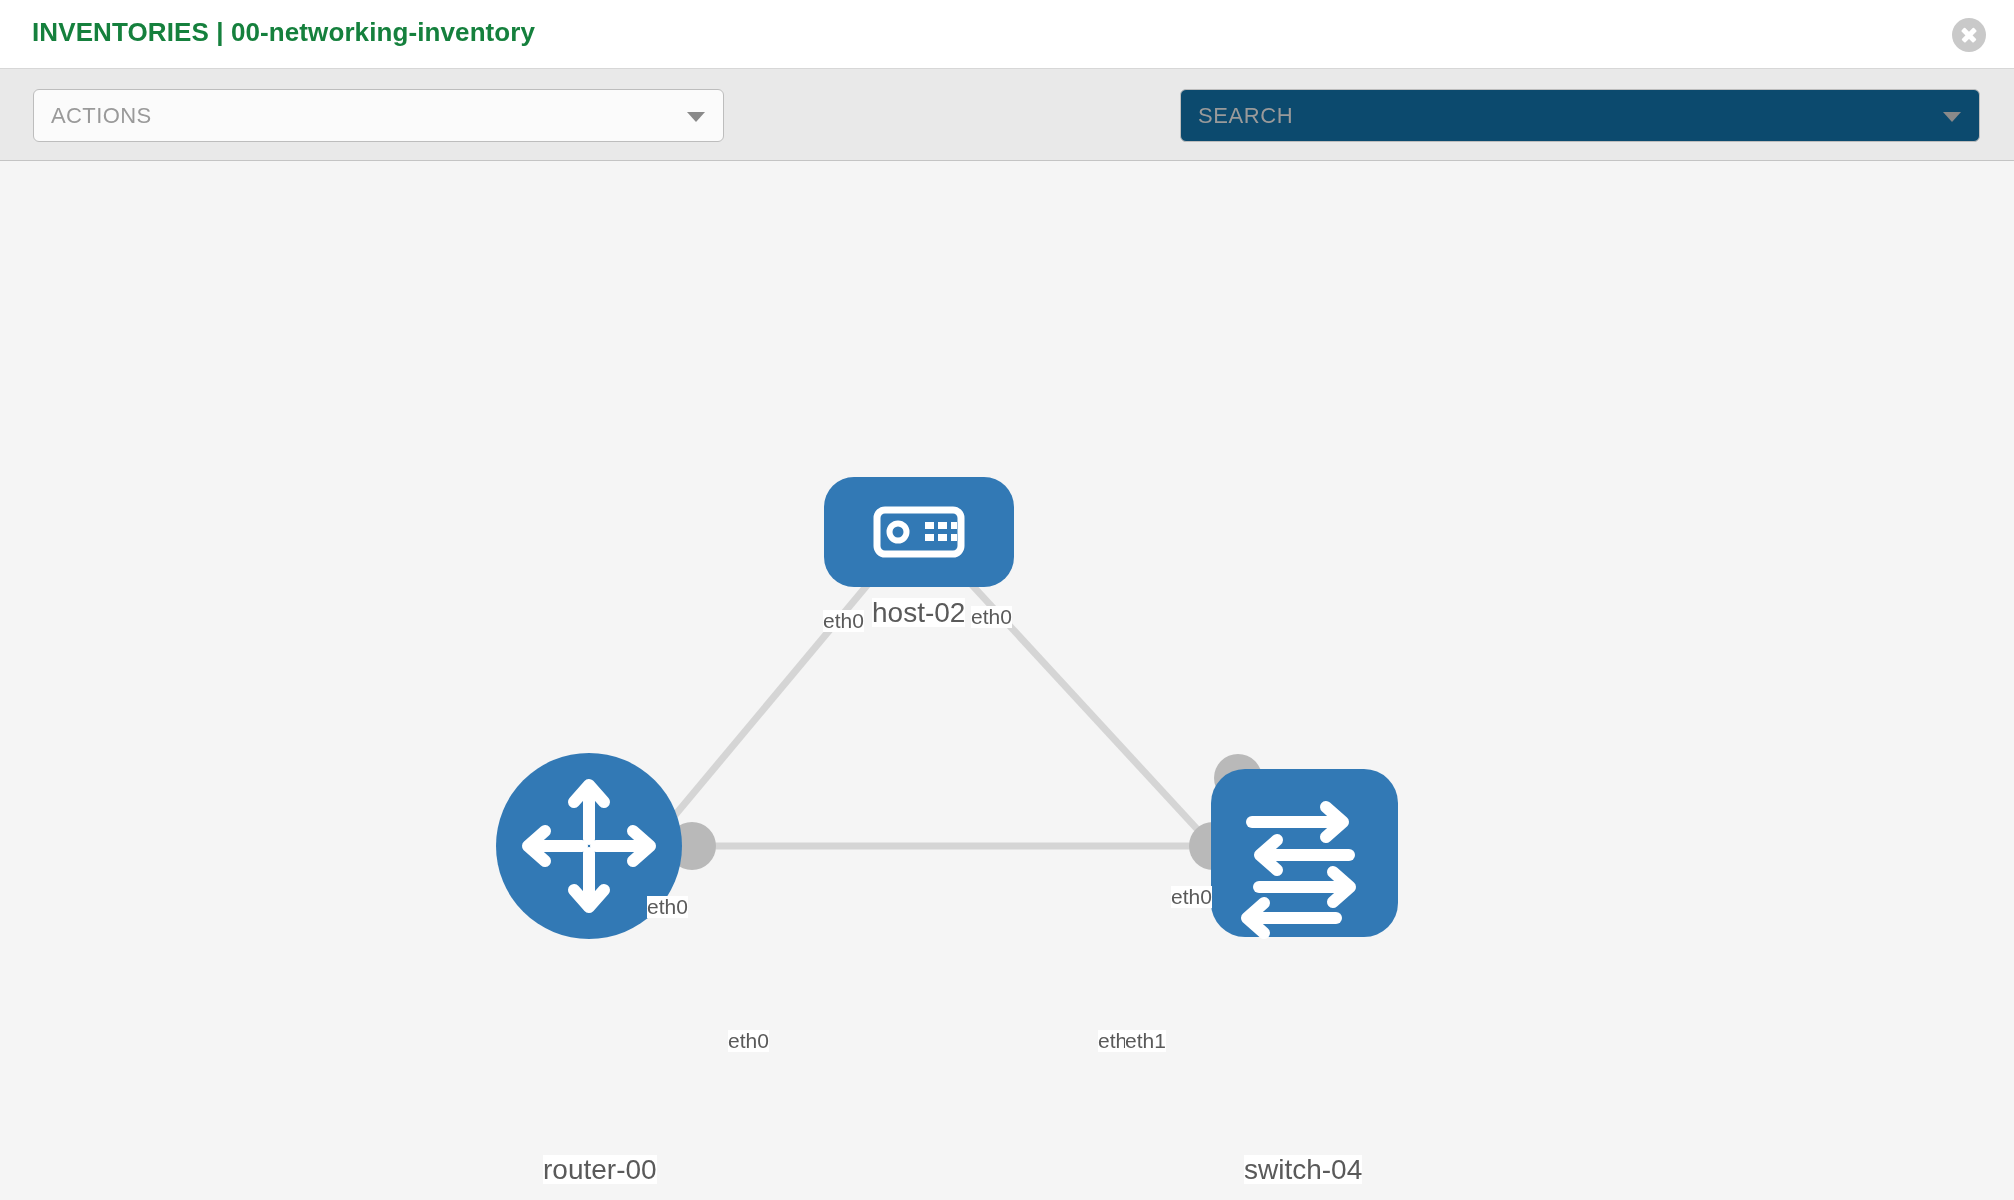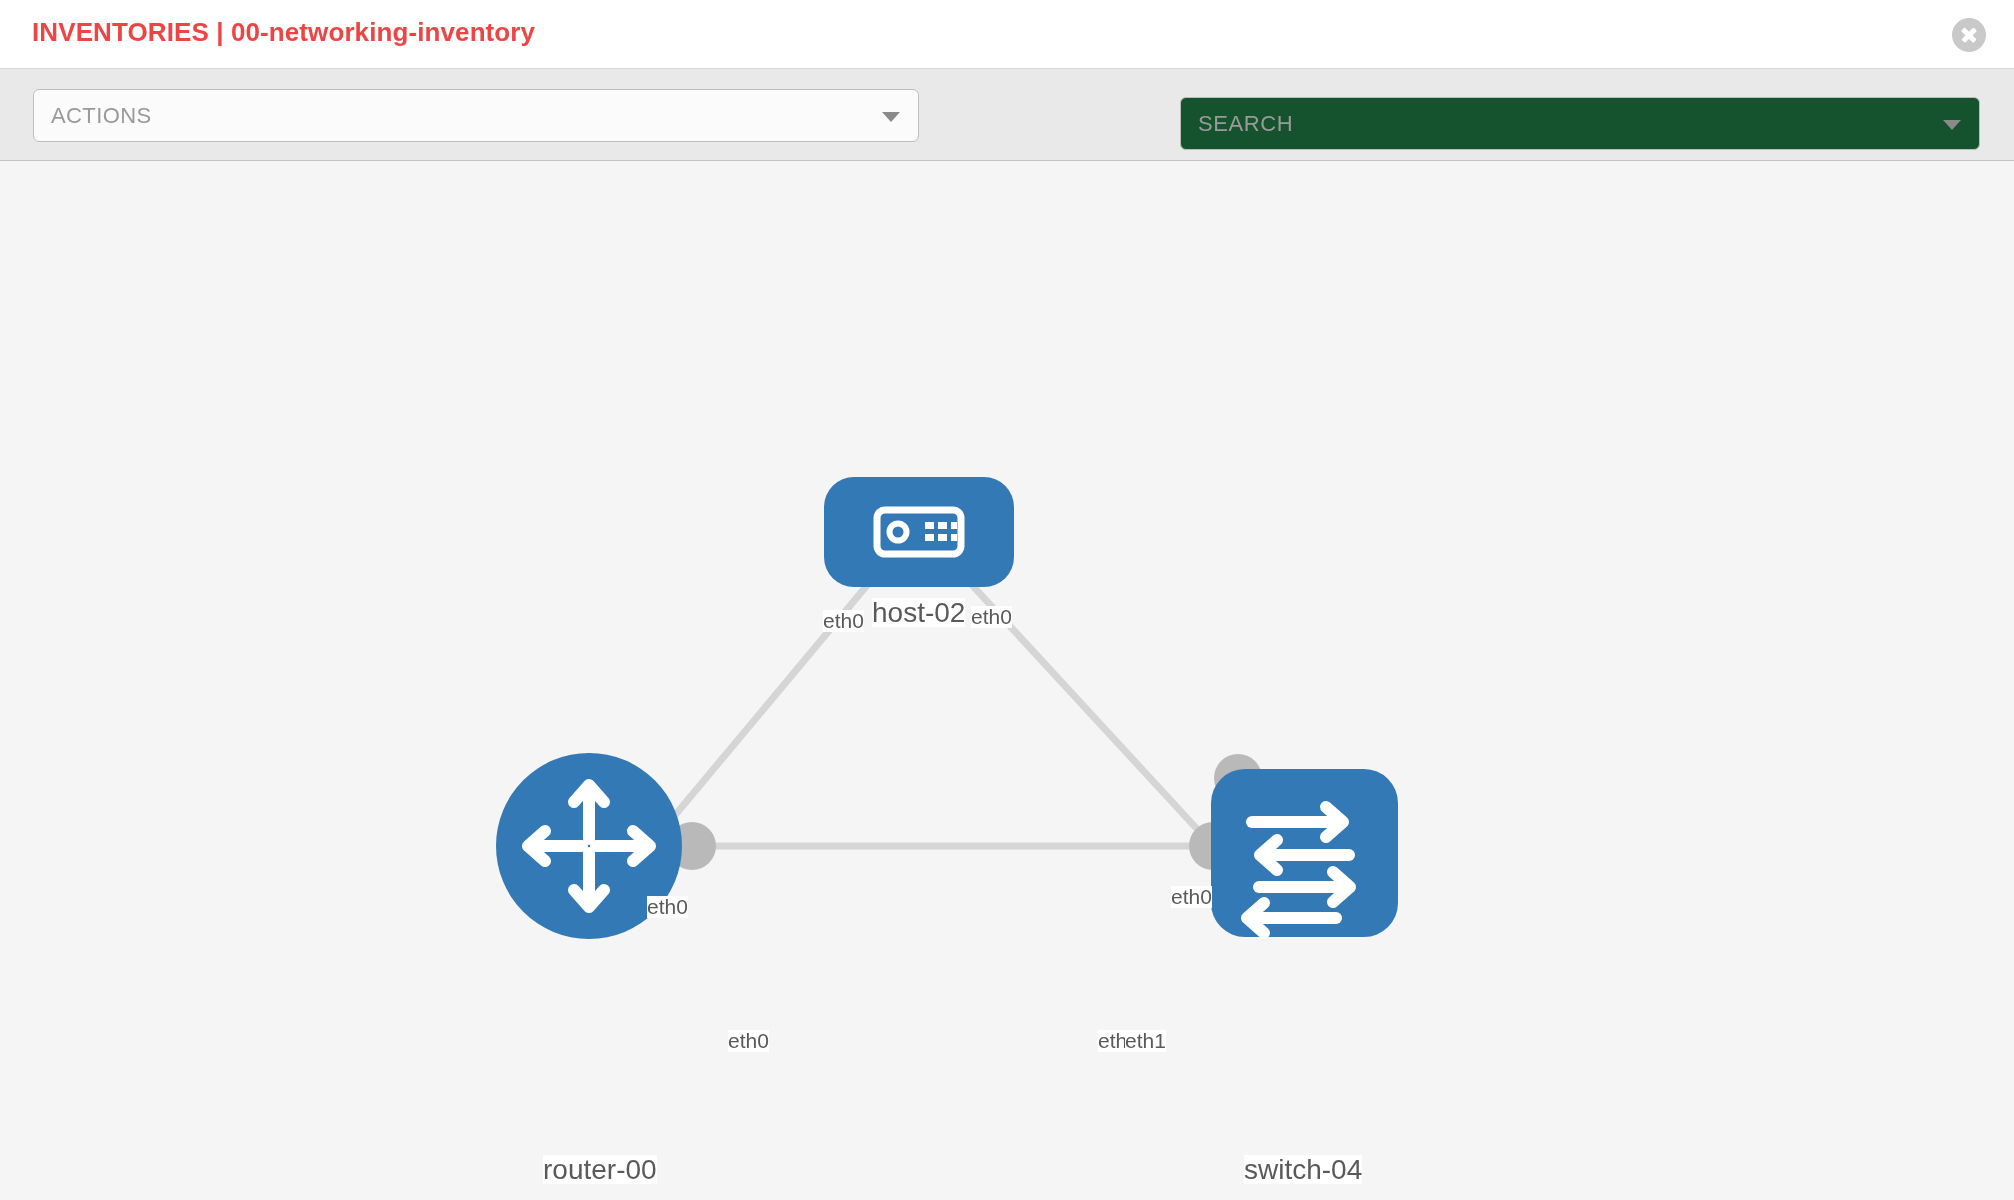--- a/index.html
+++ b/index.html
@@ -26,21 +26,21 @@
     height: 69px;
     background: #ffffff;
     border-bottom: 1px solid #d7d7d7;
   }
   .page-title {
     position: absolute;
     left: 32px;
     top: 17px;
     font-size: 26px;
     font-weight: bold;
-    color: #ef4444;
+    color: #15803d;
     letter-spacing: 0.1px;
     white-space: nowrap;
   }
   .close-btn {
     position: absolute;
     right: 28px;
     top: 18px;
     width: 34px;
     height: 34px;
     border-radius: 50%;
@@ -67,21 +67,21 @@
     top: 69px; left: 0;
     width: 2014px;
     height: 92px;
     background: #e9e9e9;
     border-bottom: 1px solid #c4c4c4;
   }
   .actions-select {
     position: absolute;
     left: 33px;
     top: 20px;
-    width: 886px;
+    width: 691px;
     height: 53px;
     background: #fbfbfb;
     border: 1px solid #bdbdbd;
     border-radius: 6px;
   }
   .actions-select .sel-label {
     position: absolute;
     left: 17px;
     top: 13px;
     font-size: 22px;
@@ -108,24 +108,23 @@
   }
   .tool-icon.wrench { left: 1046px; }
   .tool-icon.key    { left: 1114px; }
 
   .search-box {
     position: absolute;
     left: 1180px;
     top: 20px;
     width: 800px;
     height: 53px;
-    background: #14532d;
+    background: #0c4a6e;
     border: 1px solid #bdbdbd;
     border-radius: 6px;
-    margin-top: 8px;
   }
   .search-box .sel-label {
     position: absolute;
     left: 17px;
     top: 13px;
     font-size: 22px;
     color: #9a9a9a;
     letter-spacing: 0.6px;
   }
 

